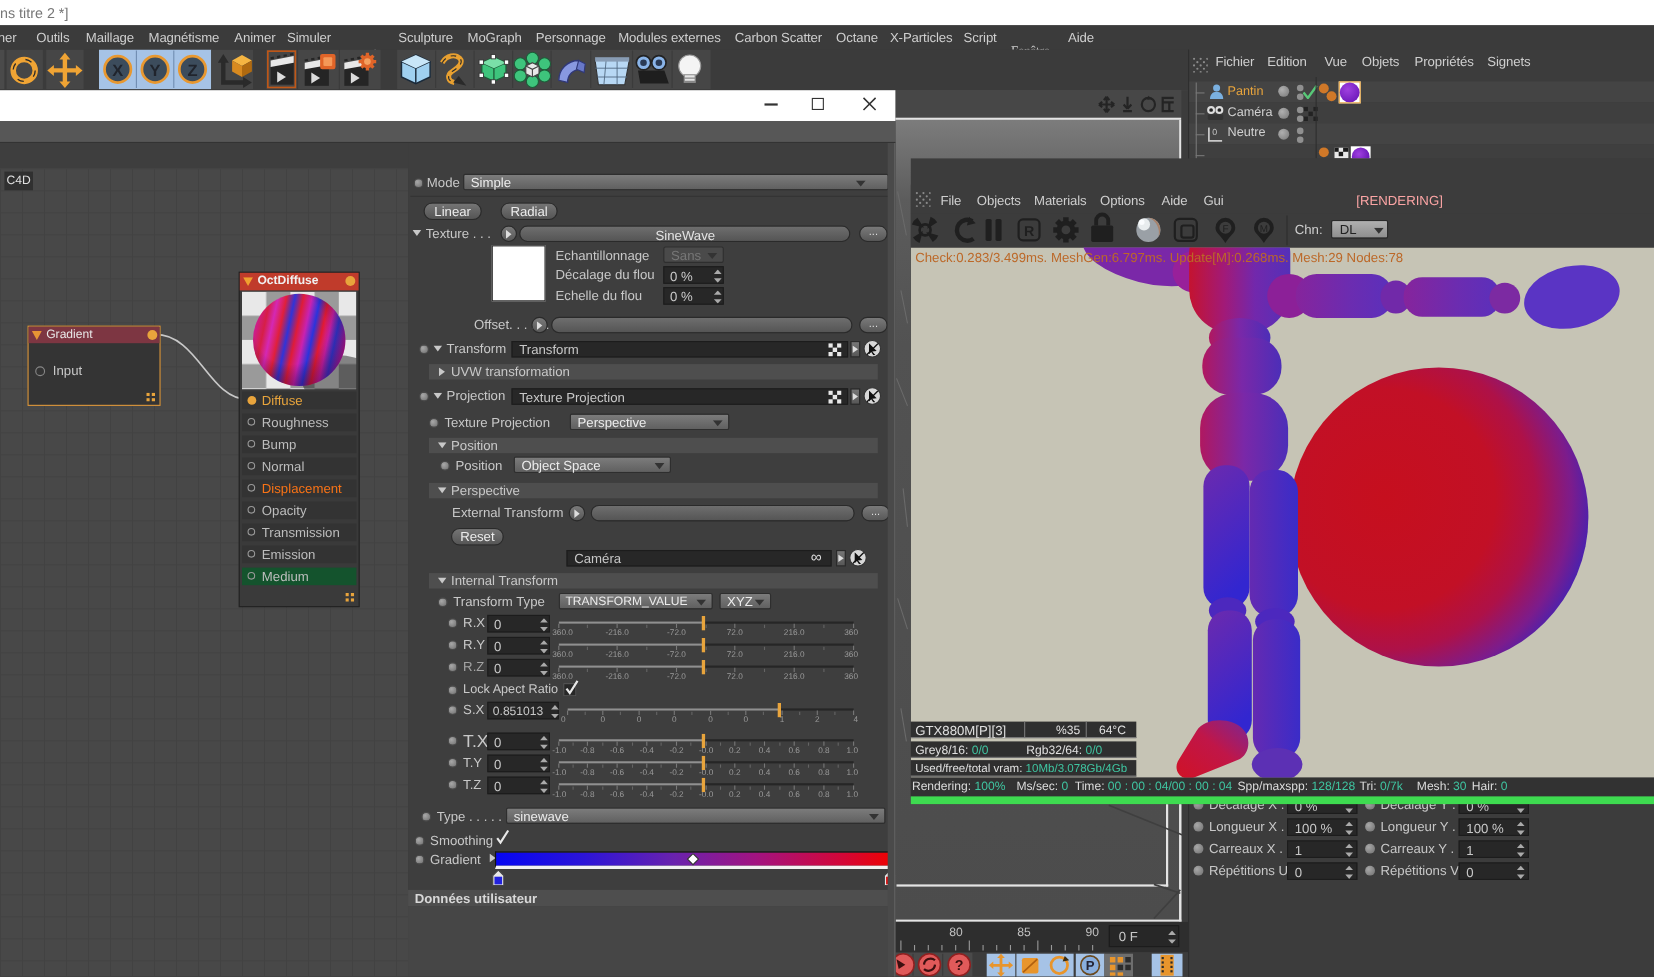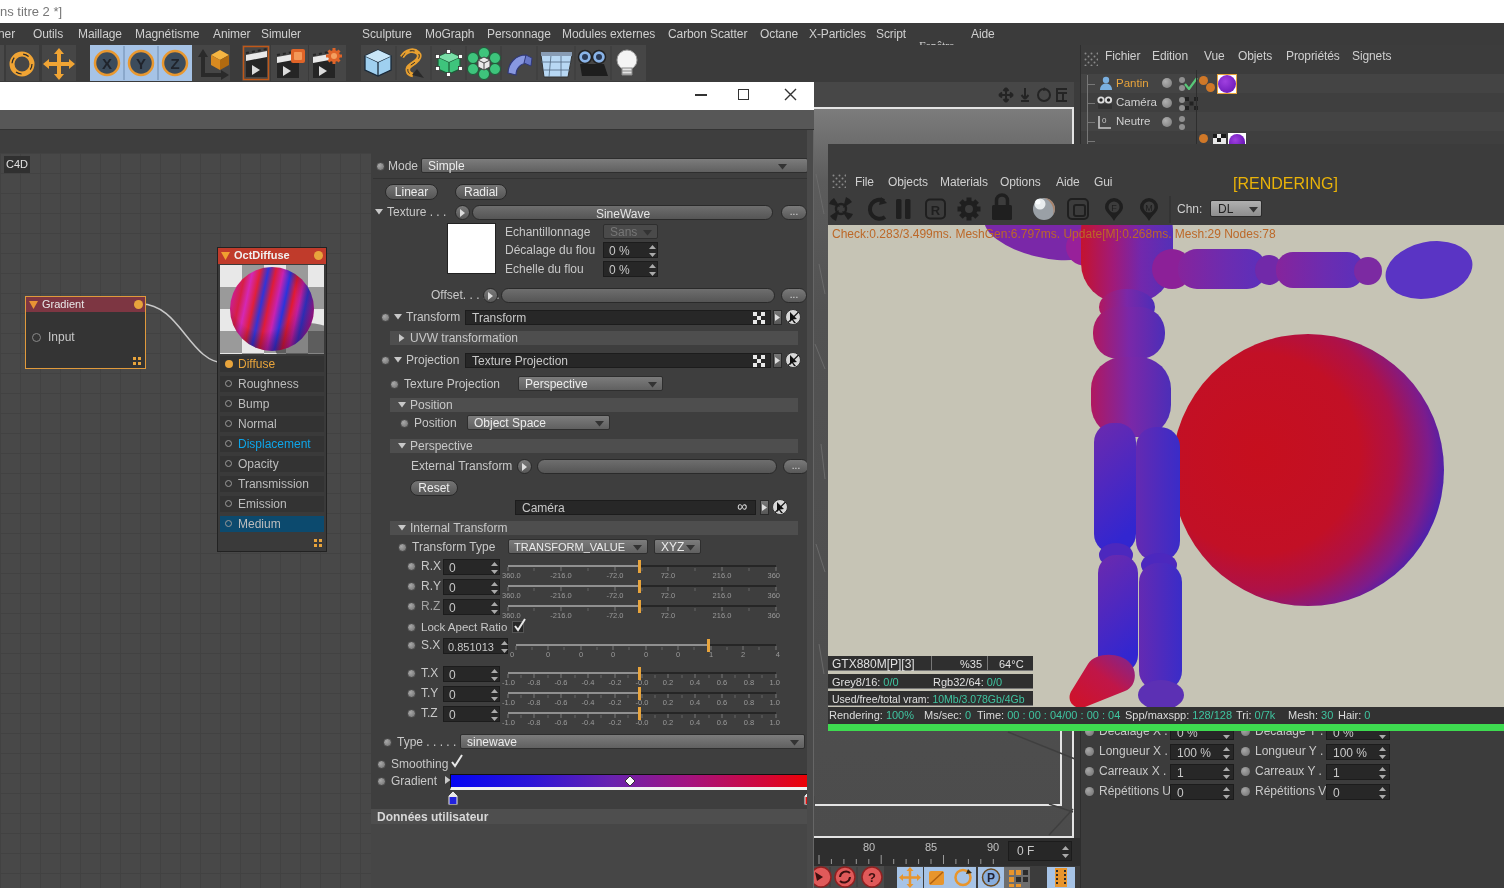--- a/index.html
+++ b/index.html
@@ -570,35 +570,35 @@
       <div class="abs" style="left:2px;top:148px;width:104px;height:16px;background:#333333;">
           <div class="abs" style="left:5px;top:4px;width:7px;height:7px;border-radius:50%;border:1.5px solid #999;"></div>
           <div class="abs" style="left:18px;top:1px;color:#bdbdbd;font-size:12px;">Bump</div>
         </div>
       <div class="abs" style="left:2px;top:168px;width:104px;height:16px;background:#333333;">
           <div class="abs" style="left:5px;top:4px;width:7px;height:7px;border-radius:50%;border:1.5px solid #999;"></div>
           <div class="abs" style="left:18px;top:1px;color:#bdbdbd;font-size:12px;">Normal</div>
         </div>
       <div class="abs" style="left:2px;top:188px;width:104px;height:16px;background:#333333;">
           <div class="abs" style="left:5px;top:4px;width:7px;height:7px;border-radius:50%;border:1.5px solid #999;"></div>
-          <div class="abs" style="left:18px;top:1px;color:#0ea5e9;font-size:12px;">Displacement</div>
+          <div class="abs" style="left:18px;top:1px;color:#f97316;font-size:12px;">Displacement</div>
         </div>
       <div class="abs" style="left:2px;top:208px;width:104px;height:16px;background:#333333;">
           <div class="abs" style="left:5px;top:4px;width:7px;height:7px;border-radius:50%;border:1.5px solid #999;"></div>
           <div class="abs" style="left:18px;top:1px;color:#bdbdbd;font-size:12px;">Opacity</div>
         </div>
       <div class="abs" style="left:2px;top:228px;width:104px;height:16px;background:#333333;">
           <div class="abs" style="left:5px;top:4px;width:7px;height:7px;border-radius:50%;border:1.5px solid #999;"></div>
           <div class="abs" style="left:18px;top:1px;color:#bdbdbd;font-size:12px;">Transmission</div>
         </div>
       <div class="abs" style="left:2px;top:248px;width:104px;height:16px;background:#333333;">
           <div class="abs" style="left:5px;top:4px;width:7px;height:7px;border-radius:50%;border:1.5px solid #999;"></div>
           <div class="abs" style="left:18px;top:1px;color:#bdbdbd;font-size:12px;">Emission</div>
         </div>
-      <div class="abs" style="left:2px;top:268px;width:104px;height:16px;background:#0c4a6e;">
+      <div class="abs" style="left:2px;top:268px;width:104px;height:16px;background:#14532d;">
           <div class="abs" style="left:5px;top:4px;width:7px;height:7px;border-radius:50%;border:1.5px solid #999;"></div>
           <div class="abs" style="left:18px;top:1px;color:#bdbdbd;font-size:12px;">Medium</div>
         </div>
       <svg class="abs" style="left:96px;top:291px;" width="8" height="8">
           <g fill="#e8a43c">
             <rect x="0" y="0" width="3" height="3"></rect>
             <rect x="5" y="0" width="3" height="3"></rect>
             <rect x="0" y="5" width="3" height="3"></rect>
             <rect x="5" y="5" width="3" height="3"></rect>
           </g>
@@ -827,21 +827,21 @@
   <div class="abs" style="left:50px;top:508px;color:#c8c8c8;font-size:12px;white-space:nowrap;">S.X</div>
   <div class="abs" style="left:72px;top:508px;width:65px;height:16px;background:#272727;border:1px solid #1c1c1c;color:#c8c8c8;font-size:11px;">
         <div class="abs" style="left:4px;top:2px;">0.851013</div>
         <svg class="abs" style="left:56px;top:2px;" width="9" height="12">
           <path d="M4.5 0l3.5 4h-7z" fill="#aaa"></path>
           <path d="M4.5 12L1 8h7z" fill="#aaa"></path>
         </svg>
       </div>
 
   <div class="abs" style="left:36px;top:539px;width:9px;height:9px;border-radius:50%;background:radial-gradient(circle at 35% 35%, #a8a8a8, #6e6e6e);border:1px solid #4a4a4a;"></div>
-  <div class="abs" style="left:50px;top:536px;color:#c8c8c8;font-size:12px;white-space:nowrap;">T.X</div>
+  <div class="abs" style="left:50px;top:536px;color:#c8c8c8;font-size:16px;white-space:nowrap;">T.X</div>
   <div class="abs" style="left:72px;top:536px;width:57px;height:16px;background:#272727;border:1px solid #1c1c1c;color:#c8c8c8;font-size:12px;">
         <div class="abs" style="left:5px;top:1px;">0</div>
         <svg class="abs" style="left:46px;top:2px;" width="9" height="12">
           <path d="M4.5 0l3.5 4h-7z" fill="#aaa"></path>
           <path d="M4.5 12L1 8h7z" fill="#aaa"></path>
         </svg>
       </div>
 
   <div class="abs" style="left:36px;top:559px;width:9px;height:9px;border-radius:50%;background:radial-gradient(circle at 35% 35%, #a8a8a8, #6e6e6e);border:1px solid #4a4a4a;"></div>
   <div class="abs" style="left:50px;top:556px;color:#c8c8c8;font-size:12px;white-space:nowrap;">T.Y</div>
@@ -1139,21 +1139,21 @@
       <circle cx="13.5" cy="1.5" r="1" fill="#8a8a8a"></circle>
       <circle cx="13.5" cy="7.5" r="1" fill="#8a8a8a"></circle>
       <circle cx="13.5" cy="13.5" r="1" fill="#8a8a8a"></circle>
     </svg>
 <div class="abs menutxt" style="left:27px;top:31px;">File</div>
 <div class="abs menutxt" style="left:60px;top:31px;">Objects</div>
 <div class="abs menutxt" style="left:112px;top:31px;">Materials</div>
 <div class="abs menutxt" style="left:172px;top:31px;">Options</div>
 <div class="abs menutxt" style="left:228px;top:31px;">Aide</div>
 <div class="abs menutxt" style="left:266px;top:31px;">Gui</div>
-<div class="abs" style="left:405px;top:31px;color:#eab308;font-size:16px;">[RENDERING]</div>
+<div class="abs" style="left:405px;top:31px;color:#fca5a5;font-size:12px;">[RENDERING]</div>
 <div class="abs" style="left:0;top:50px;width:676px;height:31px;background:#3c3c3c;"></div>
 <svg class="abs" style="left:0;top:0;" width="676" height="81">
       <g transform="translate(13,65)" fill="#1f1f1f">
         <path d="M-1 -2 L-12 -5 A12 12 0 0 1 -7 -11 Z"></path>
         <path d="M2 -1 L5 -12 A12 12 0 0 1 11 -7 Z"></path>
         <path d="M1 2 L12 5 A12 12 0 0 1 7 11 Z"></path>
         <path d="M-2 1 L-5 12 A12 12 0 0 1 -11 7 Z"></path>
         <circle cx="0" cy="0" r="5" fill="none" stroke="#1f1f1f" stroke-width="2.4"></circle>
       </g>
       <path d="M56 57a9.5 9.5 0 1 0 1 16" fill="none" stroke="#1f1f1f" stroke-width="4"></path>

